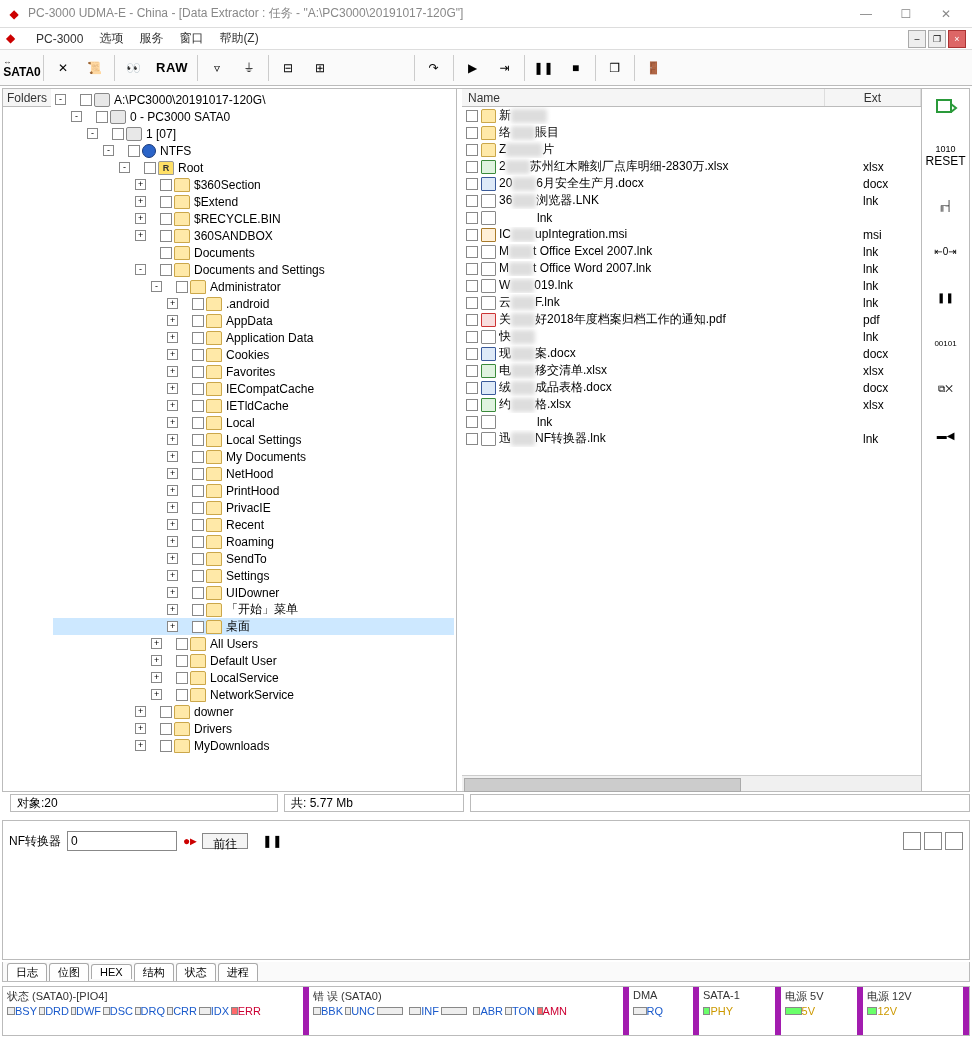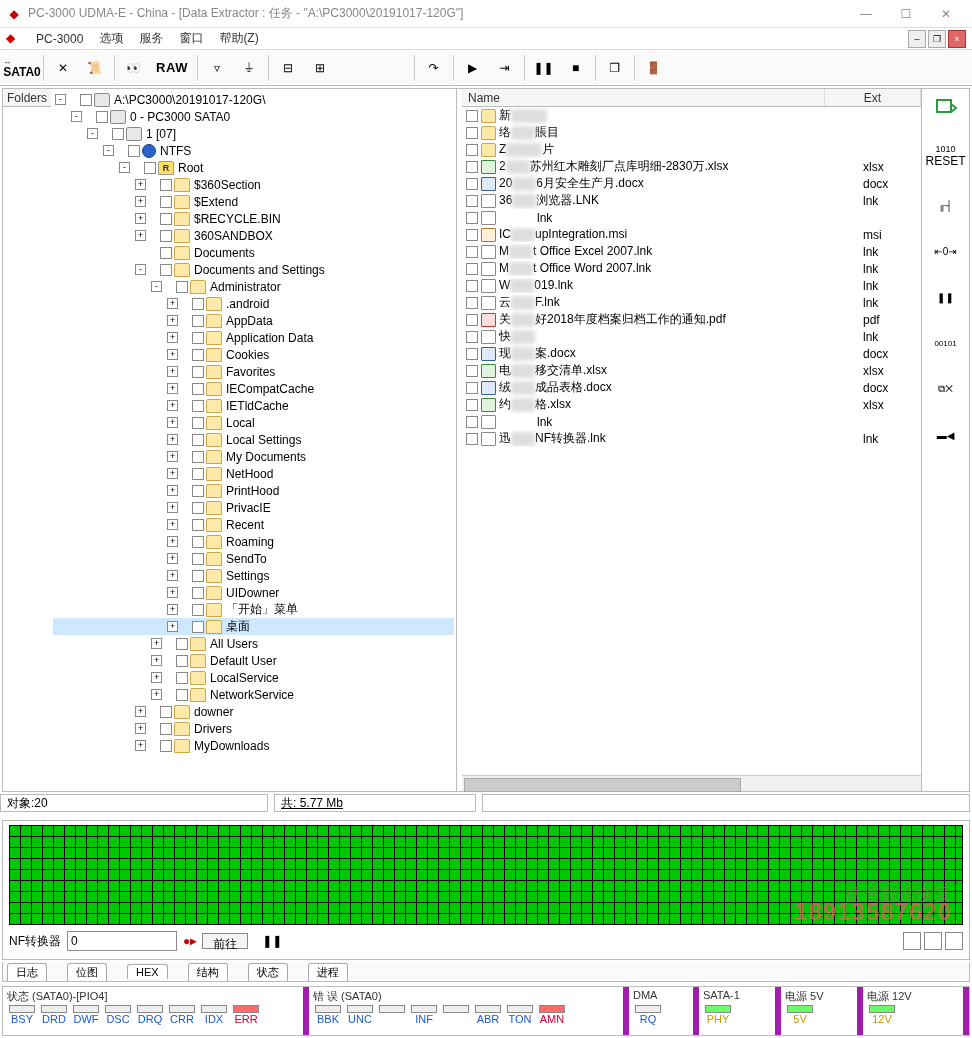--- a/index.html
+++ b/index.html
@@ -64,49 +64,49 @@
 .file-row .fico.lnk  { background:#fff; border-color:#888; border-radius:1px; }
 .file-row .fico.msi  { background:#fff0d8; border-color:#a87a2a; border-radius:1px; }
 .file-row .fico.pdf  { background:#f8dede; border-color:#c33; border-radius:1px; }
 .file-row .fname { flex: 1; white-space: nowrap; overflow: hidden; position:relative; }
 .file-row .fext { width: 96px; text-align:left; padding-left: 38px; }
 .file-row .blur { display:inline-block; background:#ddd; color:transparent; filter:blur(2px); border-radius:2px; vertical-align:middle; }
 .scroll-x { height: 16px; background:#f0f0f0; border-top:1px solid #ccc; position:relative; }
 .scroll-x::before { content:''; position:absolute; left:2px; top:2px; width:60%; height:12px; background:#ccc; border:1px solid #aaa; }
 
 
-.status-row { position:absolute; left:0; right:2px; height: 20px; bottom: 224px; display:flex; gap:6px; }
+.status-row { position:absolute; left:10px; right:2px; height: 20px; bottom: 224px; display:flex; gap:6px; }
 .status-row .box { border:1px solid #bbb; height:18px; display:flex; align-items:center; padding:0 6px; }
 .status-row .box1 { width: 268px; }
-.status-row .box2 { width: 202px; text-decoration: underline; }
+.status-row .box2 { width: 180px; }
 .status-row .box3 { flex:1; }
 
 
 .sector-panel { position:absolute; left:2px; right:2px; bottom: 78px; top: 820px; border:1px solid #bbb; padding:4px 6px; }
 .sector-grid { height: 100px; background: repeating-linear-gradient(0deg, #00c800 0 10px, #000 10px 11px), repeating-linear-gradient(90deg, transparent 0 10px, #000 10px 11px); background-blend-mode: multiply; border:1px solid #000; position:relative; }
 .sector-grid .watermark { position:absolute; right:10px; bottom:-2px; font-size:24px; color:#de5f5f; font-weight:bold; opacity:0.75; letter-spacing:1px; }
 .sector-grid .watermark2 { position:absolute; right:10px; top:56px; font-size:18px; color:#a77; opacity:0.55; }
 .sector-controls { display:flex; align-items:center; gap:6px; margin-top:6px; }
 .sector-controls label { }
 .sector-controls input { width:110px; border:1px solid #888; padding:1px 3px; height:20px; }
 .sector-controls .dot { color:#c00; font-weight:bold; }
 .sector-controls button { border:1px solid #888; background:#f4f4f4; padding:2px 10px; height:16px; }
 .sector-controls .end { margin-left:auto; display:flex; gap:3px; }
 .sector-controls .end .b { width:18px; height:18px; border:1px solid #888; background:#fff; }
 
 
 .tabs-row { position:absolute; left:2px; right:2px; bottom:56px; height:20px; border:1px solid #bbb; border-top:none; display:flex; padding:1px 4px; gap:0; background:#fafafa; align-items:center; }
-.tabs-row .tab { padding:1px 8px; border:1px solid #aaa; border-bottom:none; background:#fff; margin-right:20px; font-size:11px; border-radius:3px 3px 0 0; }
+.tabs-row .tab { padding:1px 8px; border:1px solid #aaa; border-bottom:none; background:#fff; margin-right:2px; font-size:11px; border-radius:3px 3px 0 0; }
 
 
 .bottom-bar { position:absolute; left:2px; right:2px; bottom:2px; height:50px; border:1px solid #bbb; display:flex; }
 .bottom-bar .grp { border-right:6px solid #a21caf; padding:2px 4px; }
 .bottom-bar .grp-title { font-size:11px; color:#333; height:16px; }
 .bottom-bar .leds { display:flex; gap:2px; }
-.bottom-bar .led { display:flex; flex-direction:column; align-items:center; width:30px; }
+.bottom-bar .led { display:flex; align-items:center; width:30px; }
 .bottom-bar .led .box { width:26px; height:8px; border:1px solid #888; background:#eee; }
 .bottom-bar .led .box.on-green { background:#6aff6a; }
 .bottom-bar .led .box.on-red { background:#ff6a6a; }
 .bottom-bar .led .lbl { color:#1a5acb; font-size:11px; }
 .bottom-bar .led.err .lbl { color:#c03; }
 .bottom-bar .pwr .lbl { color:#c90; }
 .bottom-bar .phy .lbl { color:#c90; }
 
 svg { display:block; }
 </style>
@@ -631,24 +631,20 @@
   </div>
 </div>
 
 <div class="status-row">
   <div class="box box1">对象:20</div>
   <div class="box box2">共:  5.77 Mb</div>
   <div class="box box3"></div>
 </div>
 
 <div class="sector-panel">
-  <div class="sector-grid">
-    <div class="watermark2">盘首数据恢复</div>
-    <div class="watermark">18913587620</div>
-  </div>
   <div class="sector-controls">
     <label>NF转换器</label>
     <input value="0" style="">
     <span class="dot">●▸</span>
     <button>前往</button>
     <span style="margin-left:8px">❚❚</span>
     <div class="end">
       <span class="b"></span>
       <span class="b"></span>
       <span class="b"></span>

